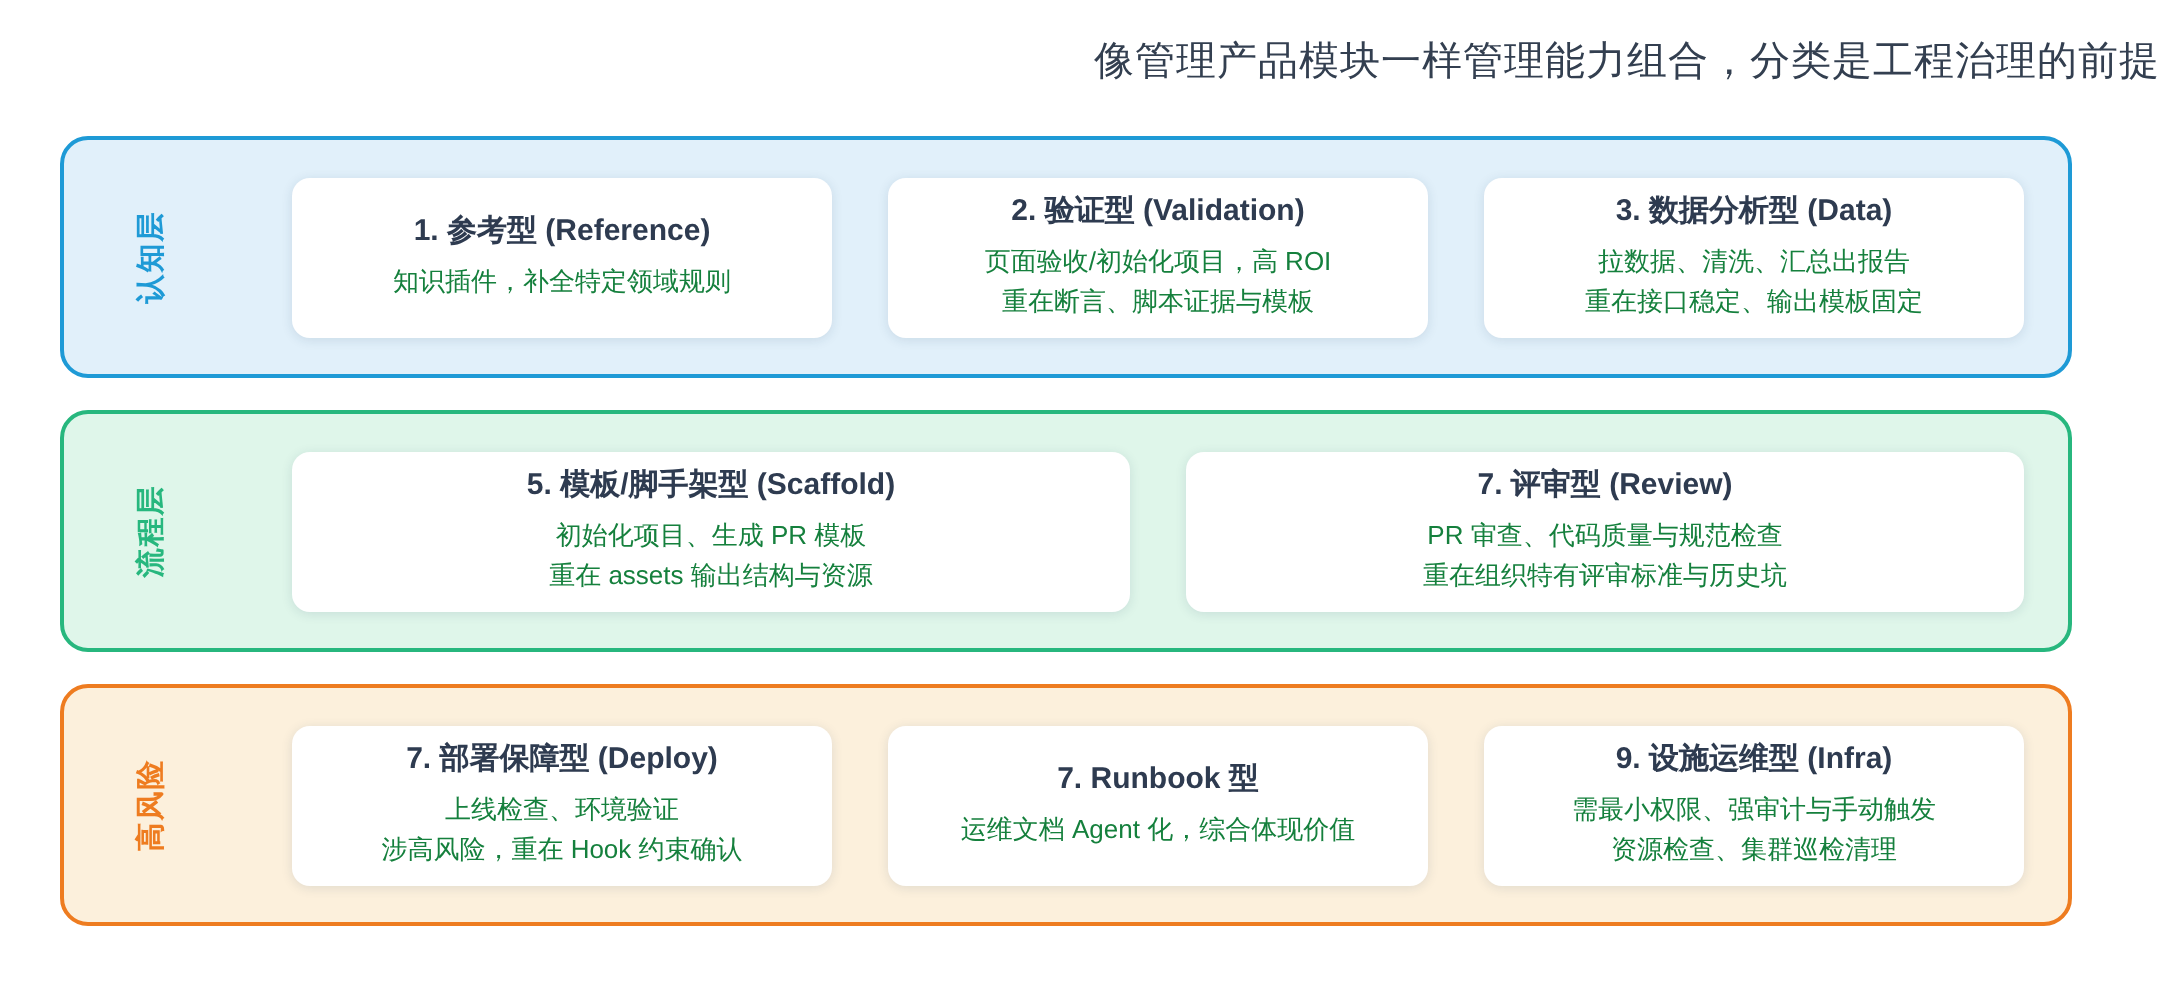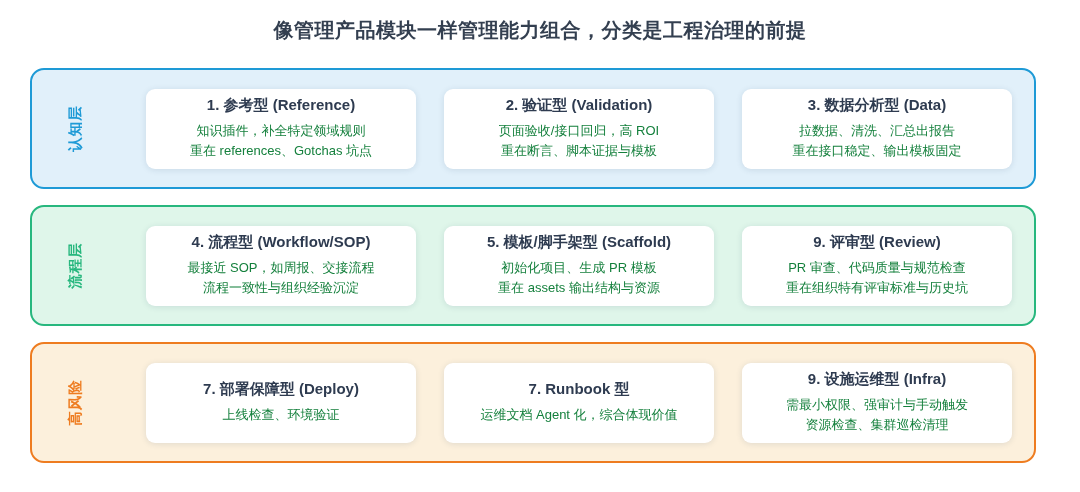--- a/index.html
+++ b/index.html
@@ -9,23 +9,23 @@
     height: 492px;
     background: #ffffff;
     font-family: "Liberation Sans", "DejaVu Sans", sans-serif;
     overflow: hidden;
   }
   .title {
     position: absolute;
     top: 17px;
     left: 0;
     right: 0;
-    text-align: center;
+    text-align: right;
     font-size: 20px;
-    font-weight: bold;
+    font-weight: normal;
     color: #333F50;
     letter-spacing: 0.5px;
   }
   .layers {
     position: absolute;
     top: 68px;
     left: 30px;
     width: 1006px;
     display: flex;
     flex-direction: column;
@@ -94,66 +94,61 @@
   <div class="layers">
 
     <div class="band" style="--accent: #1E9AD6; --fill: #E1F0FA;">
       <div class="band-label">
         <span>认知层</span>
       </div>
       <div class="cards">
         <div class="card">
           <div class="card-title">1. 参考型 (Reference)</div>
           <div class="card-line">知识插件，补全特定领域规则</div>
-          <div class="card-line">重在 references、Gotchas 坑点</div>
         </div>
         <div class="card">
           <div class="card-title">2. 验证型 (Validation)</div>
-          <div class="card-line">页面验收/接口回归，高 ROI</div>
+          <div class="card-line">页面验收/初始化项目，高 ROI</div>
           <div class="card-line">重在断言、脚本证据与模板</div>
         </div>
         <div class="card">
           <div class="card-title">3. 数据分析型 (Data)</div>
           <div class="card-line">拉数据、清洗、汇总出报告</div>
           <div class="card-line">重在接口稳定、输出模板固定</div>
         </div>
       </div>
     </div>
 
     <div class="band" style="--accent: #27B77E; --fill: #DFF6EA;">
       <div class="band-label">
         <span>流程层</span>
       </div>
       <div class="cards">
         <div class="card">
-          <div class="card-title">4. 流程型 (Workflow/SOP)</div>
-          <div class="card-line">最接近 SOP，如周报、交接流程</div>
-          <div class="card-line">流程一致性与组织经验沉淀</div>
-        </div>
-        <div class="card">
           <div class="card-title">5. 模板/脚手架型 (Scaffold)</div>
           <div class="card-line">初始化项目、生成 PR 模板</div>
           <div class="card-line">重在 assets 输出结构与资源</div>
         </div>
         <div class="card">
-          <div class="card-title">9. 评审型 (Review)</div>
+          <div class="card-title">7. 评审型 (Review)</div>
           <div class="card-line">PR 审查、代码质量与规范检查</div>
           <div class="card-line">重在组织特有评审标准与历史坑</div>
         </div>
       </div>
     </div>
 
     <div class="band" style="--accent: #EE7C20; --fill: #FCF0DC;">
       <div class="band-label">
         <span>高风险</span>
       </div>
       <div class="cards">
         <div class="card">
           <div class="card-title">7. 部署保障型 (Deploy)</div>
           <div class="card-line">上线检查、环境验证</div>
+          <div class="card-line">涉高风险，重在 Hook 约束确认</div>
         </div>
         <div class="card">
           <div class="card-title">7. Runbook 型</div>
           <div class="card-line">运维文档 Agent 化，综合体现价值</div>
         </div>
         <div class="card">
           <div class="card-title">9. 设施运维型 (Infra)</div>
           <div class="card-line">需最小权限、强审计与手动触发</div>
           <div class="card-line">资源检查、集群巡检清理</div>
         </div>

